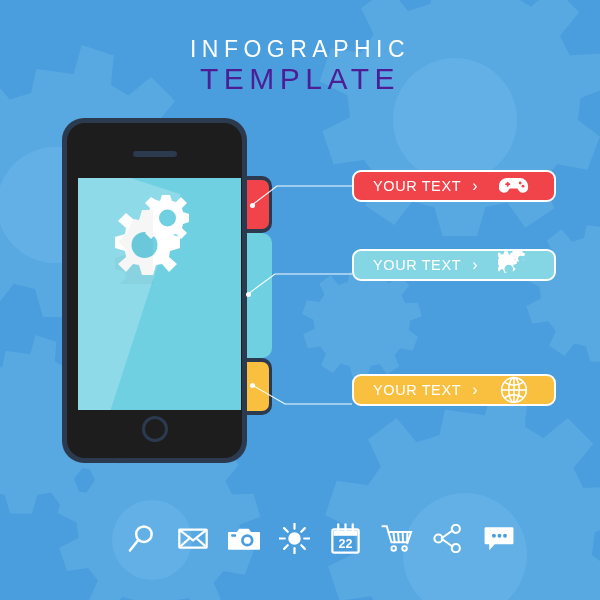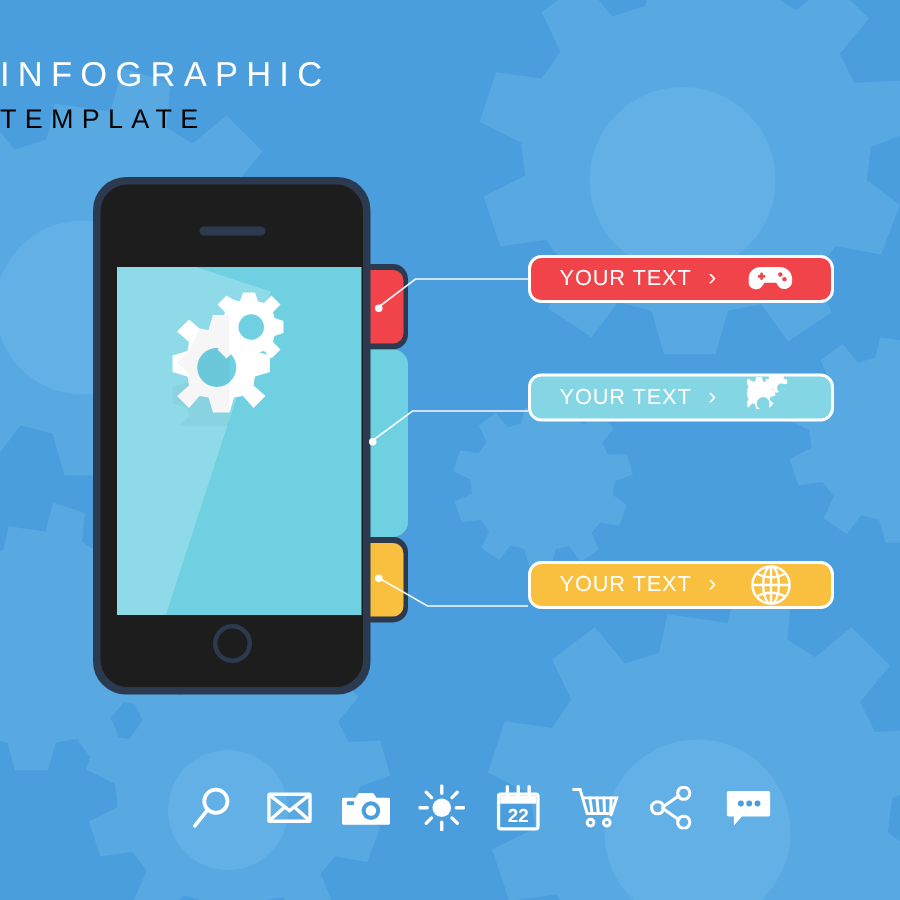--- a/index.html
+++ b/index.html
@@ -24,32 +24,33 @@
     left: 0; top: 0;
     width: 600px; height: 600px;
   }
 
   
   .title-block {
     position: absolute;
     left: 0;
     top: 34px;
     width: 600px;
+    text-align: center;
     z-index: 5;
   }
   .title-line1 {
     color: #ffffff;
     font-size: 23px;
     letter-spacing: 5.5px;
     line-height: 30px;
     font-weight: 400;
   }
   .title-line2 {
-    color: #000000;
-    font-size: 18px;
+    color: #4c1d95;
+    font-size: 30px;
     letter-spacing: 5.5px;
     line-height: 30px;
     font-weight: 400;
   }
 
   
   #phone {
     position: absolute;
     left: 62px;
     top: 118px;

